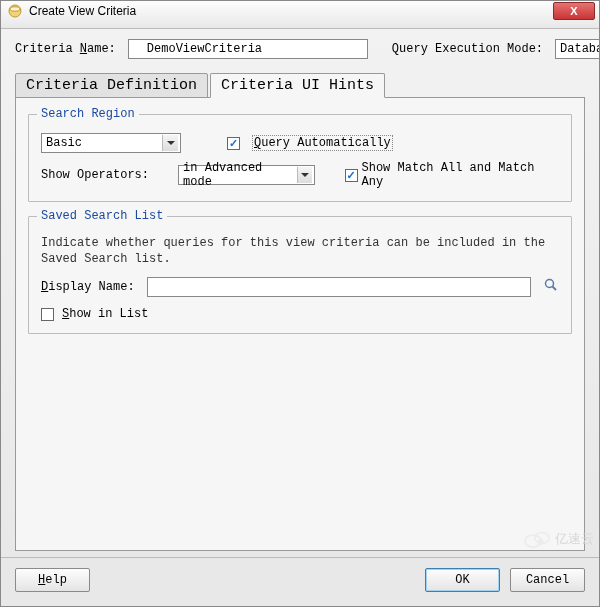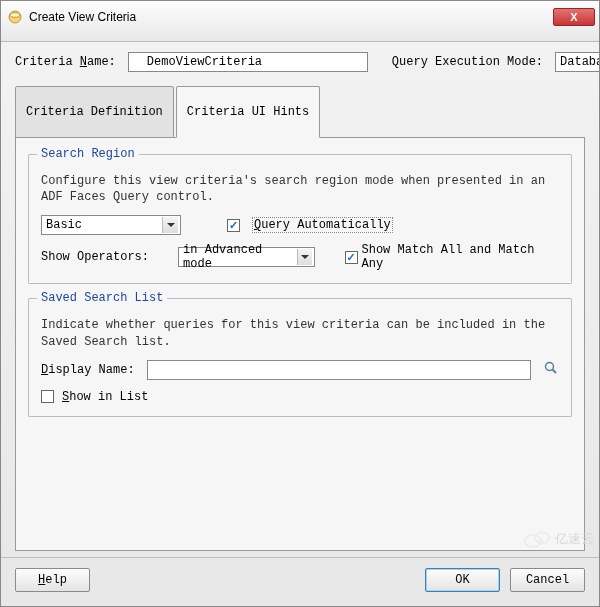--- a/index.html
+++ b/index.html
@@ -10,21 +10,21 @@
     background: #f0f0f0;
     color: #000;
     width: 600px;
     height: 607px;
     border: 1px solid #888;
     display: flex;
     flex-direction: column;
     background: #e8e8e8;
   }
   .titlebar {
-    height: 41px;
+    height: 28px;
     background: linear-gradient(#fdfdfd, #e8e8e8);
     border-bottom: 1px solid #bbb;
     display: flex;
     align-items: center;
     padding: 0 4px 8px 6px;
     font-family: "Segoe UI", Tahoma, sans-serif;
     font-size: 12px;
   }
   .titlebar .icon { width:16px; height:16px; margin-right:6px; display:flex; align-items:center; justify-content:center;}
   .titlebar-gap { flex:1; }
@@ -65,23 +65,23 @@
     display:flex; align-items:center; justify-content:center;
   }
   .arrow::after{
     content:""; border-left:4px solid transparent; border-right:4px solid transparent;
     border-top:4px solid #333;
   }
 
   
   .tabs { display:flex; margin-top:14px; margin-bottom:-1px; }
   .tab {
-    padding:18px 10px; border:1px solid #999; background:#e2e2e2;
+    padding:3px 10px; border:1px solid #999; background:#e2e2e2;
     border-top-left-radius:2px; border-top-right-radius:2px;
-    margin-right:2px; font-family:"Courier New", monospace; font-size:12px;
+    margin-right:2px; font-family:"Courier New", monospace; font-size:15px;
     cursor:pointer;
   }
   .tab.active { background:#f6f6f6; border-bottom:1px solid #f6f6f6; position:relative; z-index:2; }
   .tabpanel {
     flex:1;
     border:1px solid #999;
     background:#f6f6f6;
     padding:10px 12px;
     display:flex; flex-direction:column;
   }
@@ -157,21 +157,20 @@
 
   <div class="tabs">
     <div class="tab">Criteria Definition</div>
     <div class="tab active">Criteria UI Hints</div>
   </div>
 
   <div class="tabpanel">
 
     <div class="group">
       <span class="group-title">Search Region</span>
-      <div class="desc">Configure this view criteria's search region mode when presented in an ADF Faces Query control.</div>
 
       <div class="row" style="gap:8px; margin-bottom:8px;">
         <div class="dropdown" style="width:140px">
           <span>Basic</span>
           <span class="arrow"></span>
         </div>
         <span style="width:30px"></span>
         <span class="cb checked"></span>
         <span class="focus-label"><span class="mnemonic">Q</span><span>uery Automatically</span></span>
       </div>

